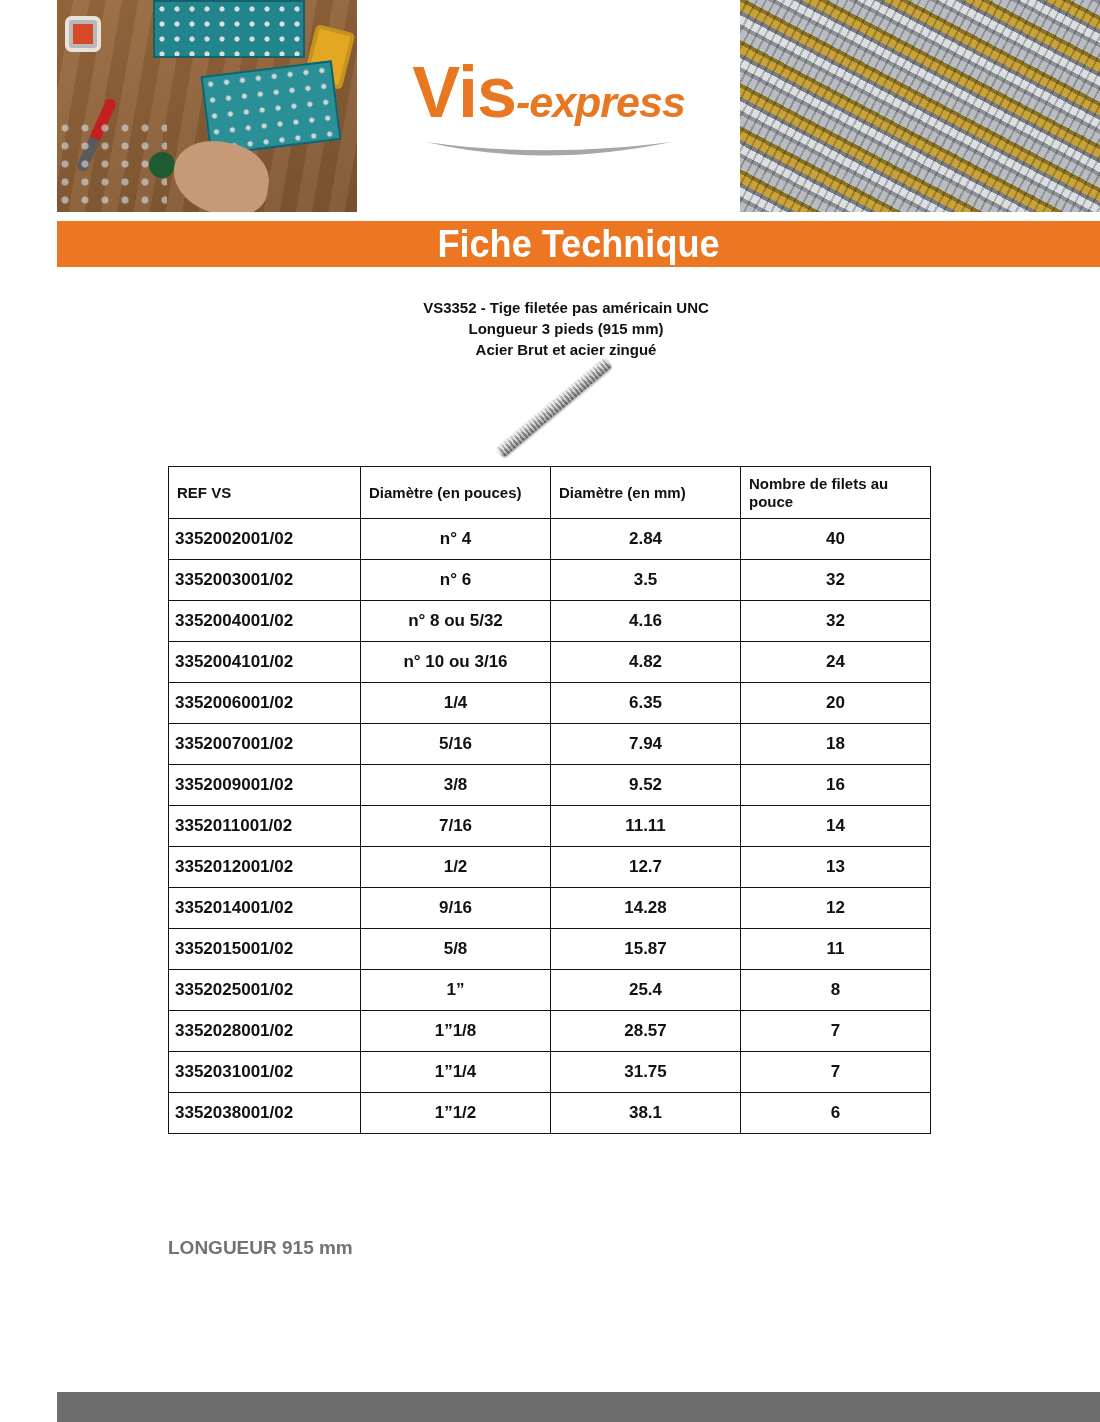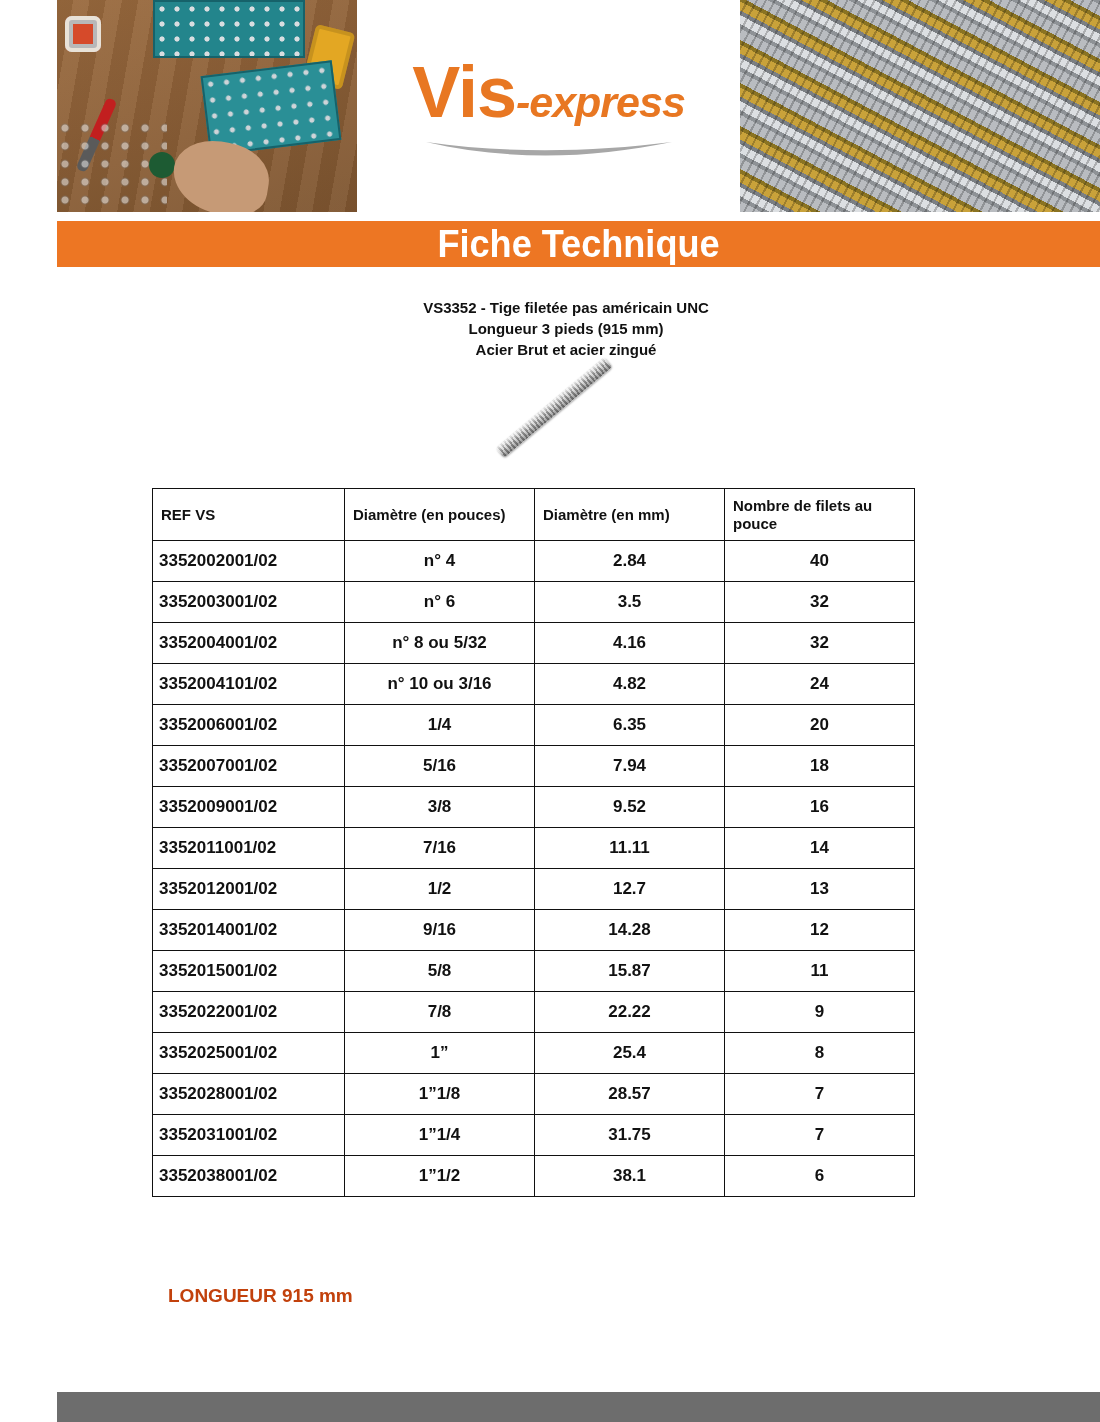--- a/index.html
+++ b/index.html
@@ -65,39 +65,39 @@
     position:absolute; left:483px; top:401px; width:142px; height:13px;
     transform:rotate(-40deg); border-radius:4px;
     background:
       linear-gradient(180deg, rgba(255,255,255,.85), rgba(255,255,255,0) 45%, rgba(0,0,0,.35)),
       repeating-linear-gradient(90deg, #d9d9d9 0 2px, #8f8f8f 2px 4px);
     box-shadow:0 1px 2px rgba(0,0,0,.35);
   }
 
   
   .spec-table {
-    position:absolute; left:152px; top:466px; width:762px;
-    border-collapse:collapse; table-layout:fixed; color:#111;margin-top:22px;
+    position:absolute; left:168px; top:466px; width:762px;
+    border-collapse:collapse; table-layout:fixed; color:#111;
   }
   .spec-table col.c1 { width:192px; }
   .spec-table col.c2 { width:190px; }
   .spec-table col.c3 { width:190px; }
   .spec-table col.c4 { width:190px; }
   .spec-table th, .spec-table td { border:1px solid #111; font-weight:bold; }
   .spec-table th {
     height:52px; font-size:15px; text-align:left; vertical-align:middle;
     padding:4px 8px; line-height:18px;
   }
   .spec-table td { height:41px; font-size:17px; text-align:center; vertical-align:middle; padding:2px 6px; }
   .spec-table td:first-child { text-align:left; }
 
   
   .length-note {
-    position:absolute; left:168px; top:1285px;
-    font-size:19px; font-weight:bold; color:#c2410c;
+    position:absolute; left:168px; top:1237px;
+    font-size:19px; font-weight:bold; color:#737373;
   }
   .footer-bar {
     position:absolute; left:57px; top:1392px; width:1043px; height:30px;
     background:#6d6d6d;
   }
 </style>
 </head>
 <body>
 
 <div class="page">
@@ -212,26 +212,20 @@
           <td>14.28</td>
           <td>12</td>
         </tr>
         <tr>
           <td>3352015001/02</td>
           <td>5/8</td>
           <td>15.87</td>
           <td>11</td>
         </tr>
         <tr>
-          <td>3352022001/02</td>
-          <td>7/8</td>
-          <td>22.22</td>
-          <td>9</td>
-        </tr>
-        <tr>
           <td>3352025001/02</td>
           <td>1”</td>
           <td>25.4</td>
           <td>8</td>
         </tr>
         <tr>
           <td>3352028001/02</td>
           <td>1”1/8</td>
           <td>28.57</td>
           <td>7</td>

